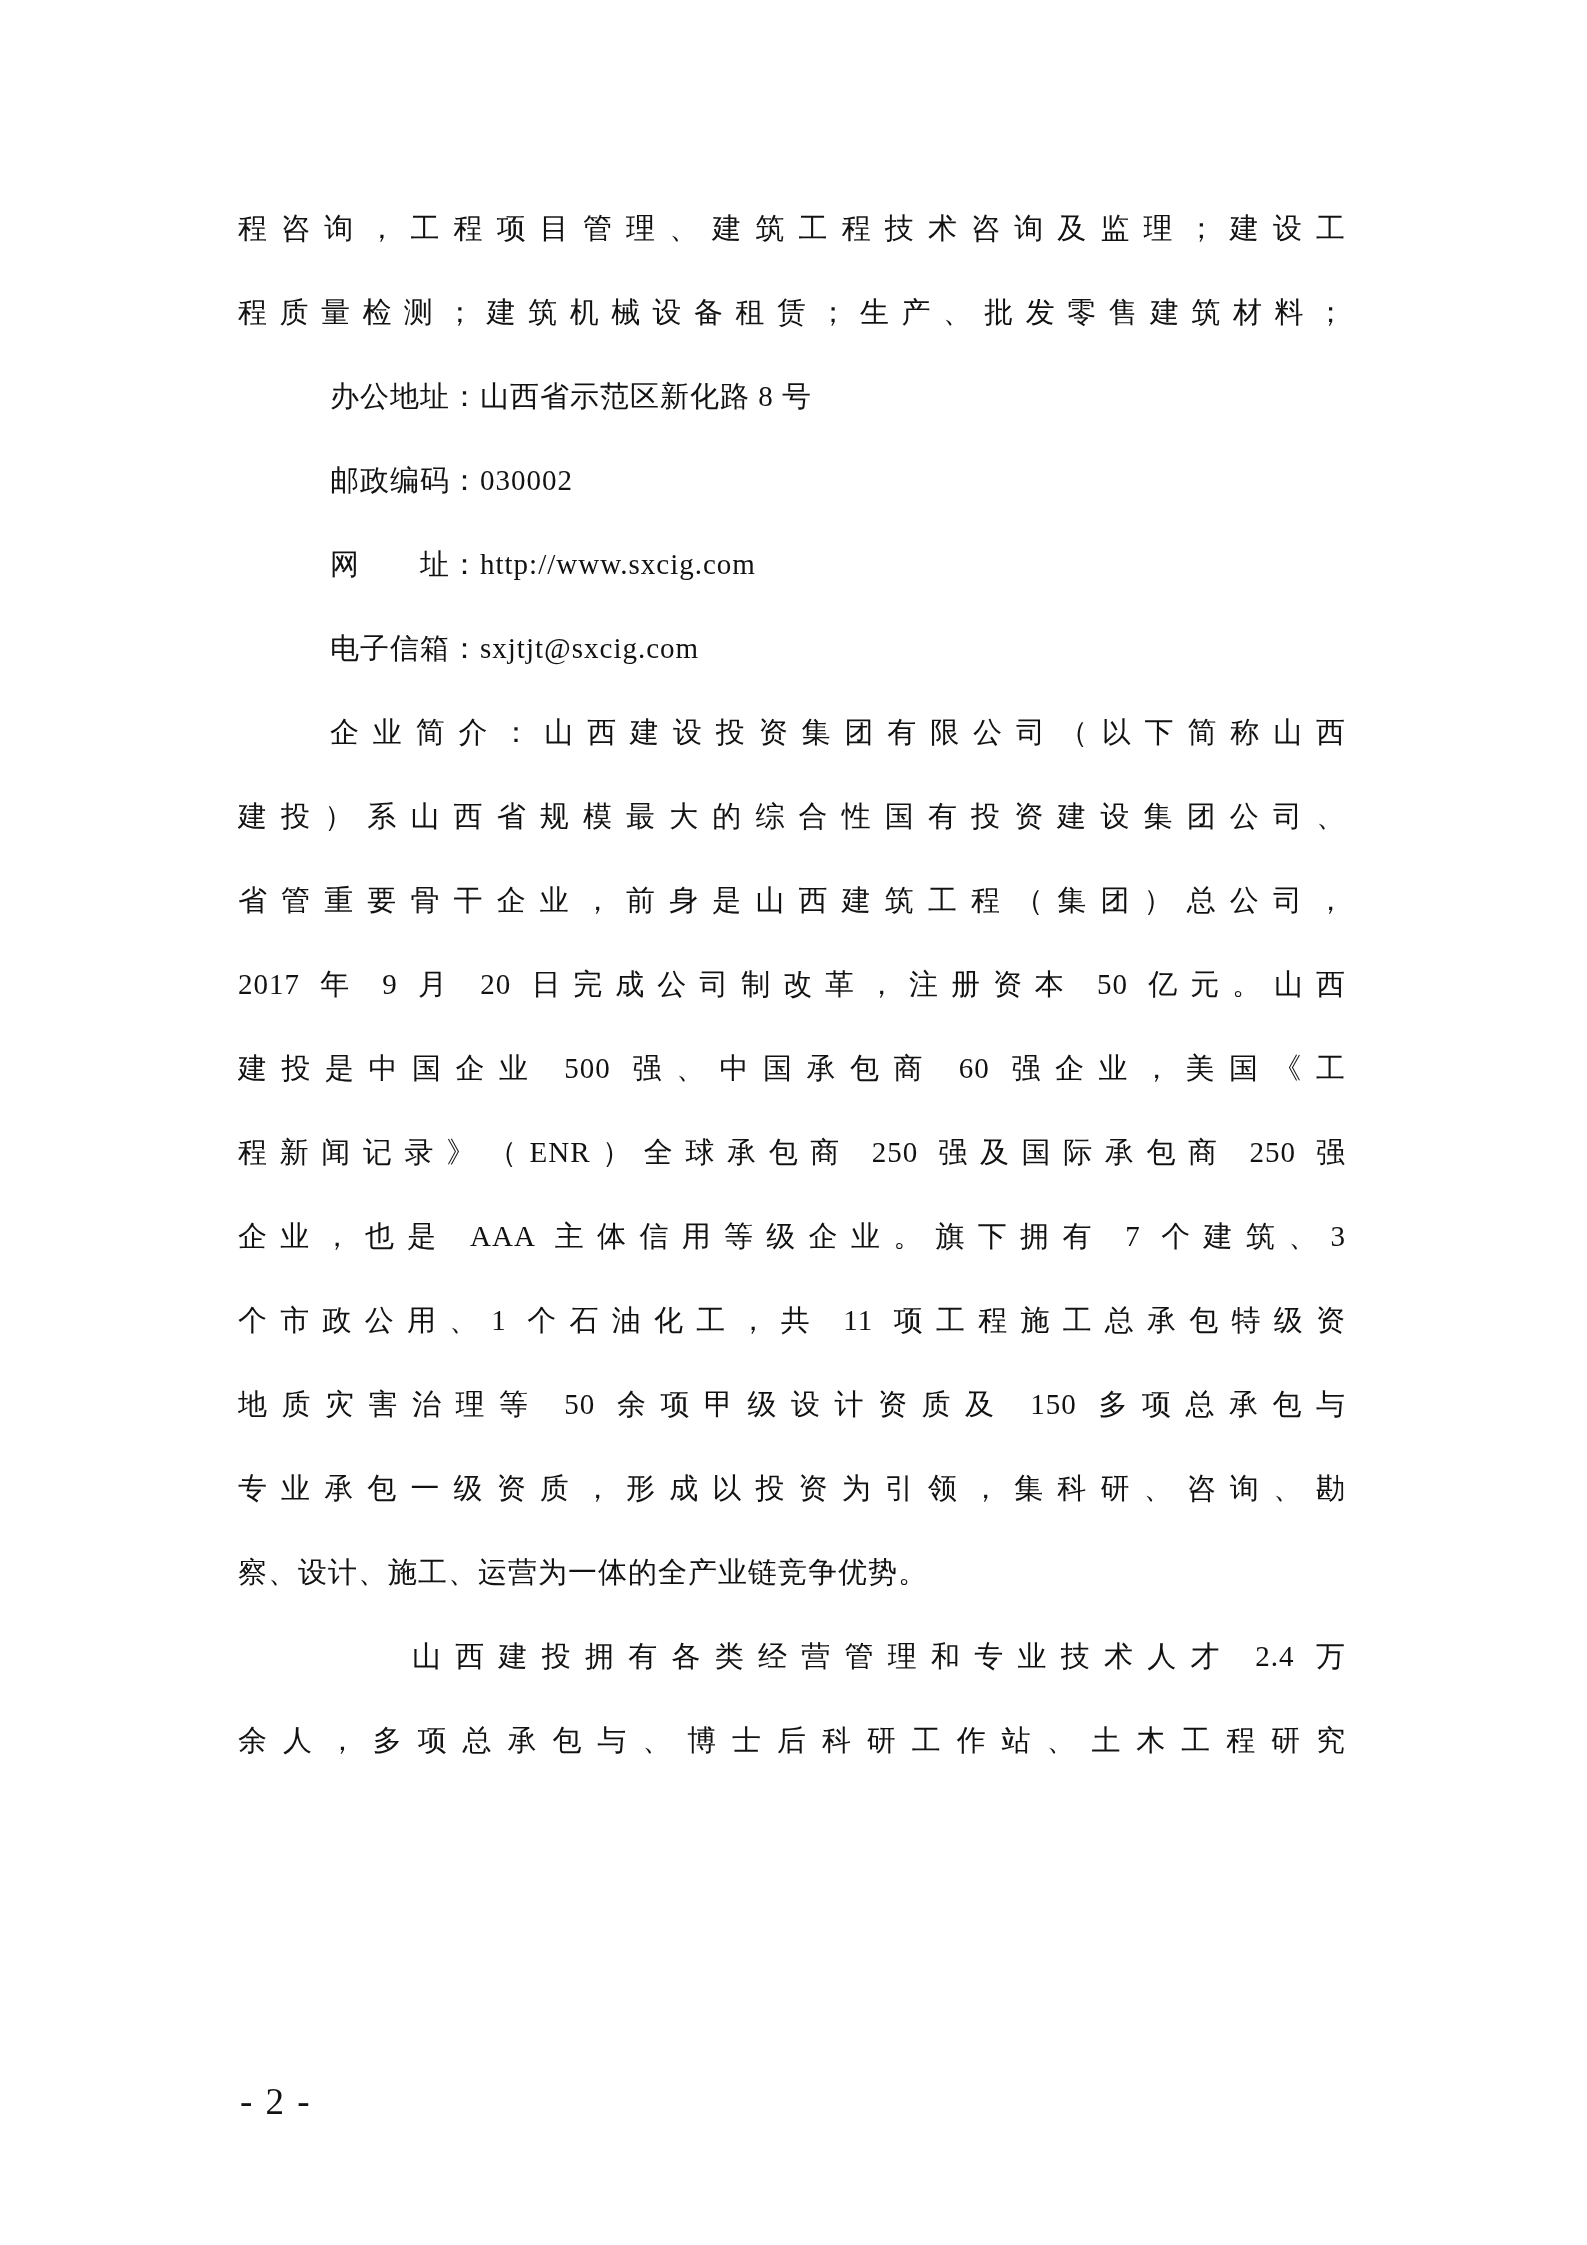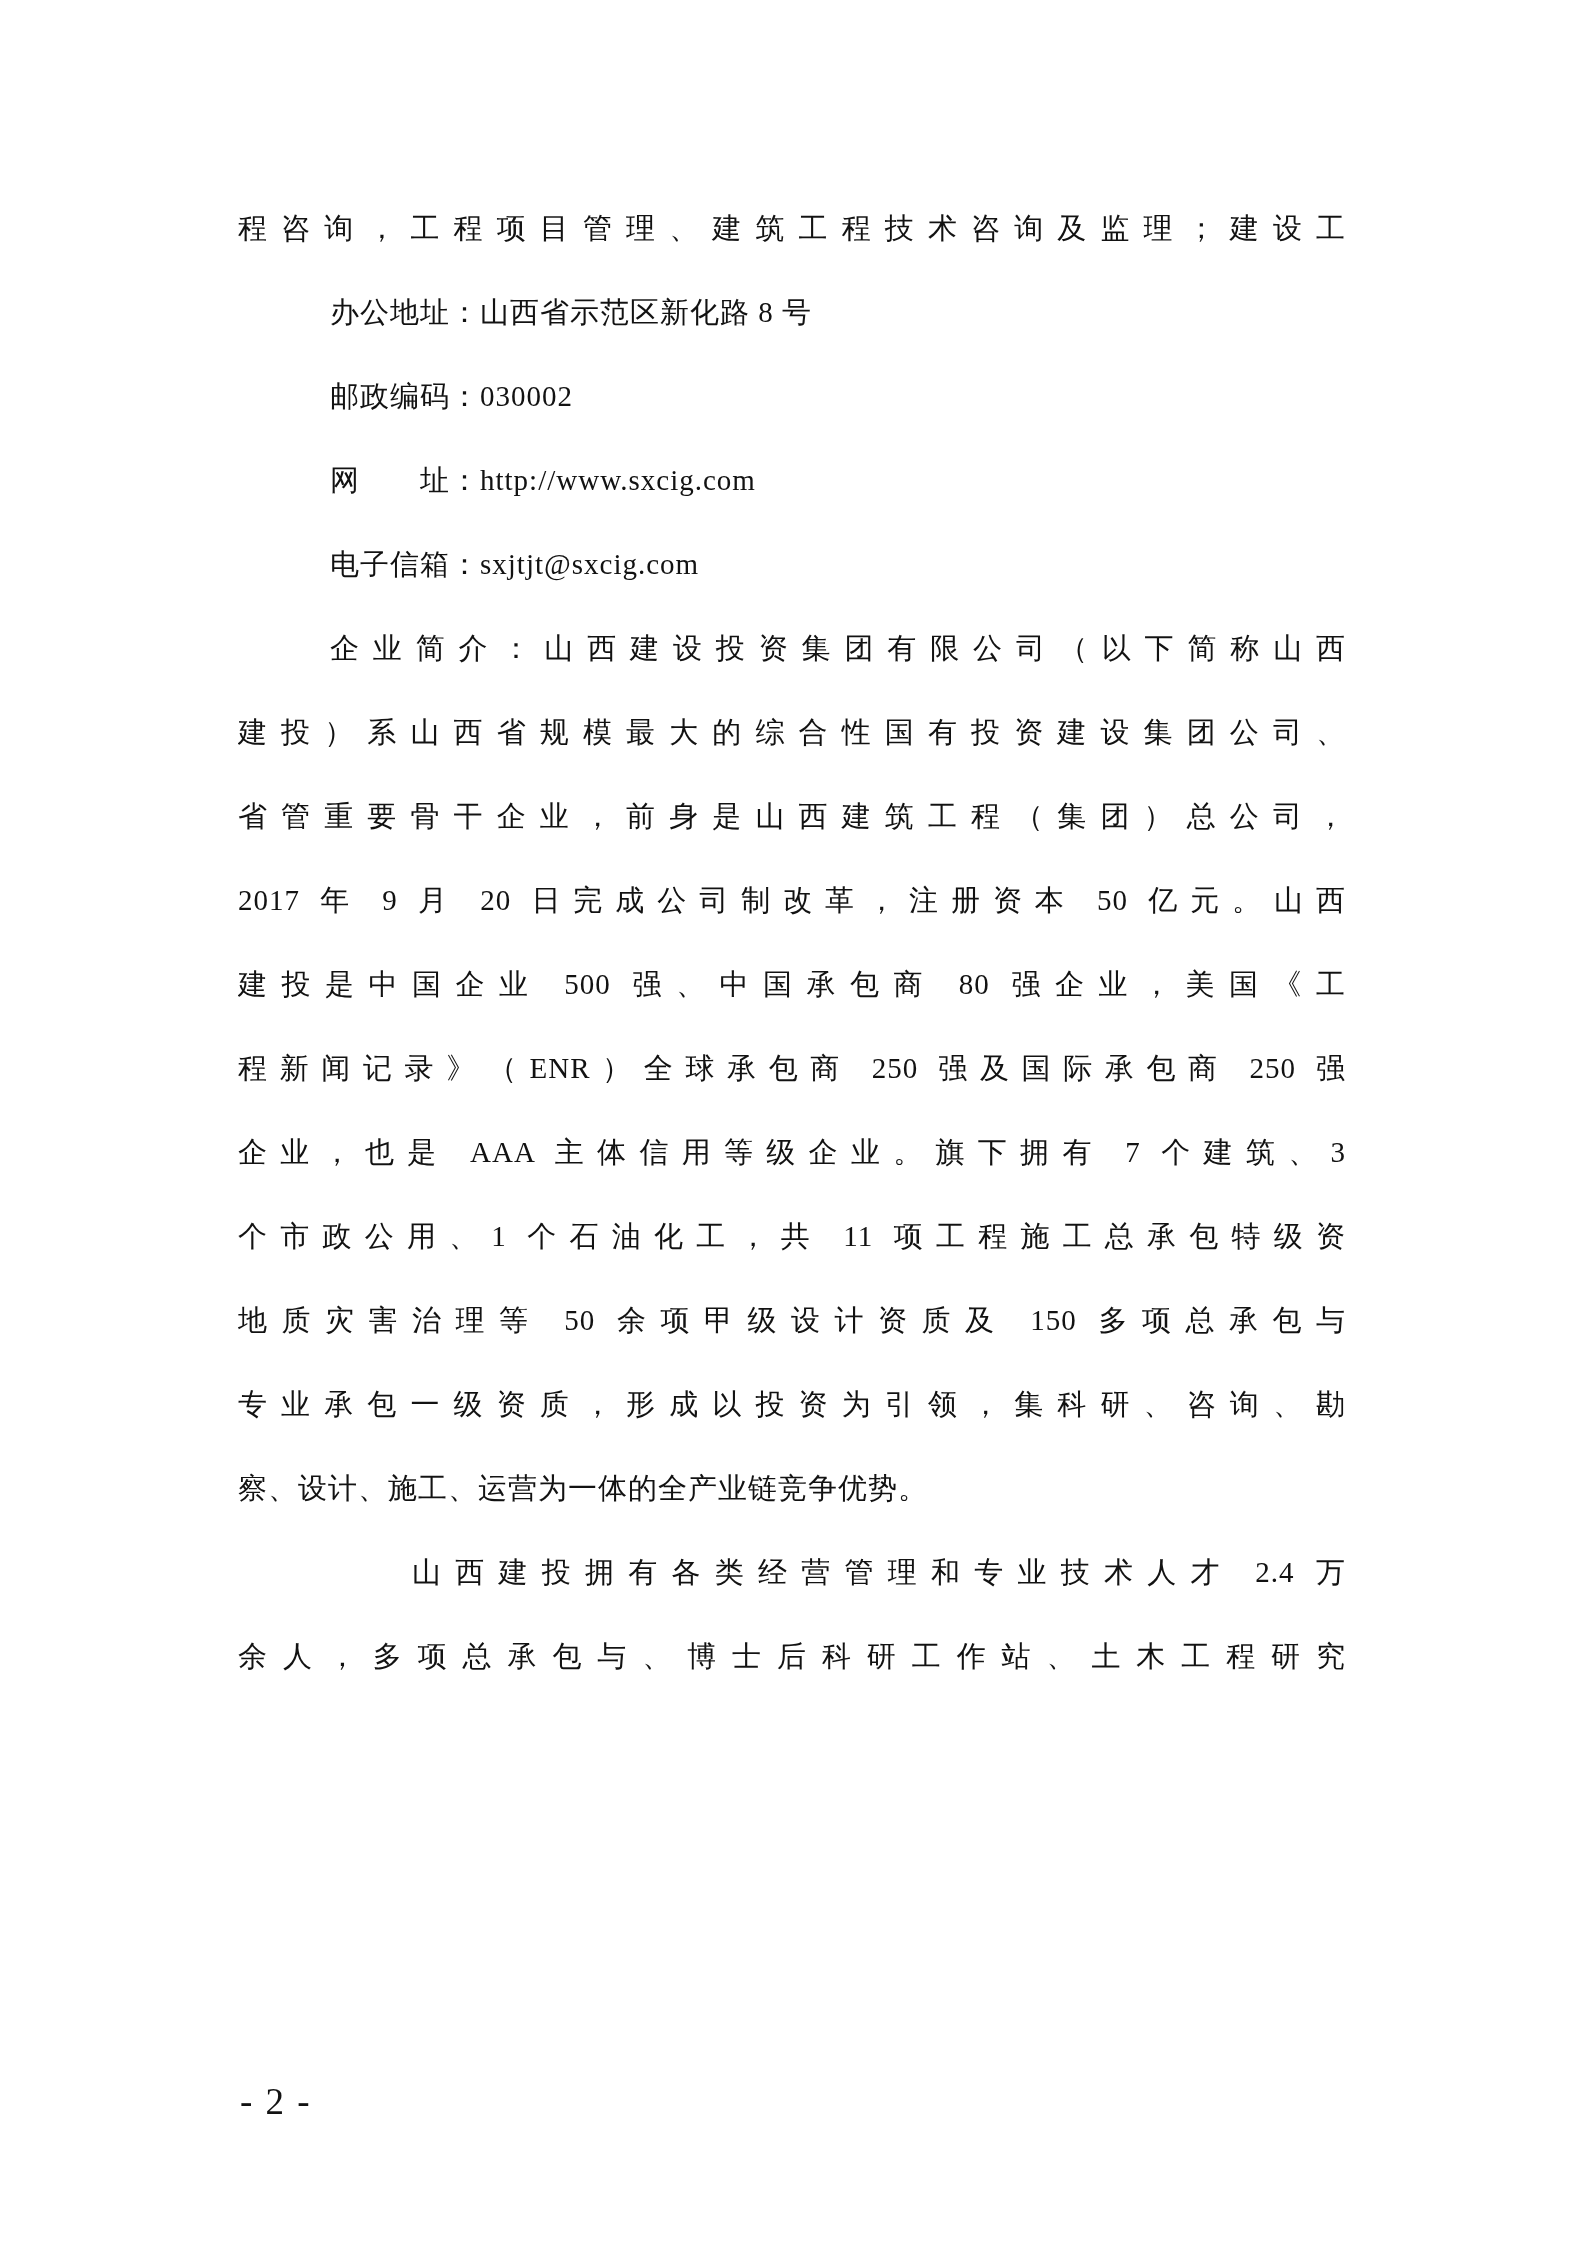--- a/index.html
+++ b/index.html
@@ -42,29 +42,30 @@
     letter-spacing: 2px;
     color: #121212;
   }
 </style>
 </head>
 <body>
 
 <div class="page">
   <div class="text-block">
     <div class="line justify">程咨询，工程项目管理、建筑工程技术咨询及监理；建设工</div>
+    <div class="line justify">程质量检测；建筑机械设备租赁；生产、批发零售建筑材料；</div>
     <div class="line indent2">办公地址：山西省示范区新化路 8 号</div>
     <div class="line indent2">邮政编码：030002</div>
     <div class="line indent2">网　　址：http://www.sxcig.com</div>
     <div class="line indent2">电子信箱：sxjtjt@sxcig.com</div>
     <div class="line indent2 justify">企业简介：山西建设投资集团有限公司（以下简称山西</div>
     <div class="line justify">建投）系山西省规模最大的综合性国有投资建设集团公司、</div>
     <div class="line justify">省管重要骨干企业，前身是山西建筑工程（集团）总公司，</div>
     <div class="line justify">2017 年 9 月 20 日完成公司制改革，注册资本 50 亿元。山西</div>
-    <div class="line justify">建投是中国企业 500 强、中国承包商 80 强企业，美国《工</div>
+    <div class="line justify">建投是中国企业 500 强、中国承包商 60 强企业，美国《工</div>
     <div class="line justify">程新闻记录》（ENR）全球承包商 250 强及国际承包商 250 强</div>
     <div class="line justify">企业，也是 AAA 主体信用等级企业。旗下拥有 7 个建筑、3</div>
     <div class="line justify">个市政公用、1 个石油化工，共 11 项工程施工总承包特级资</div>
     <div class="line justify">地质灾害治理等 50 余项甲级设计资质及 150 多项总承包与</div>
     <div class="line justify">专业承包一级资质，形成以投资为引领，集科研、咨询、勘</div>
     <div class="line">察、设计、施工、运营为一体的全产业链竞争优势。</div>
     <div class="line indent4 justify">山西建投拥有各类经营管理和专业技术人才 2.4 万</div>
     <div class="line justify">余人，多项总承包与、博士后科研工作站、土木工程研究</div>
   </div>
   <div class="footer">- 2 -</div>

